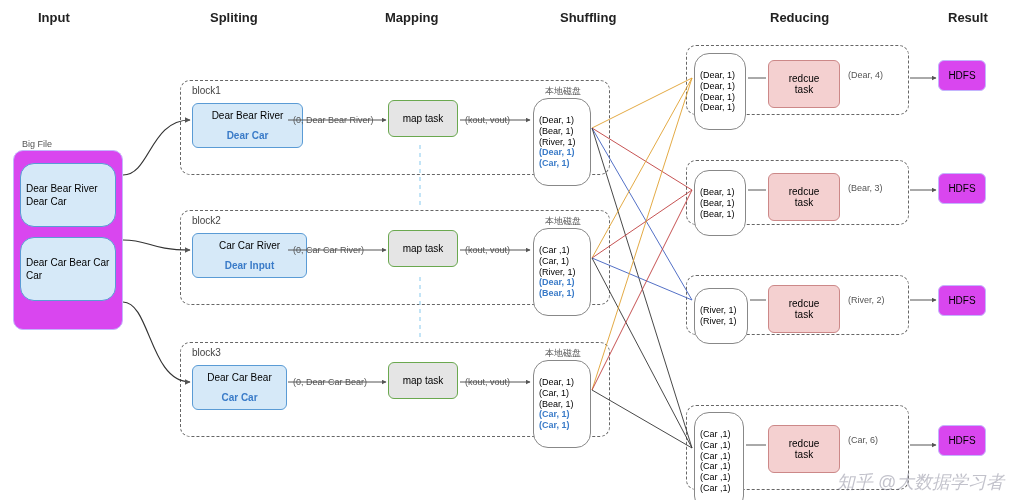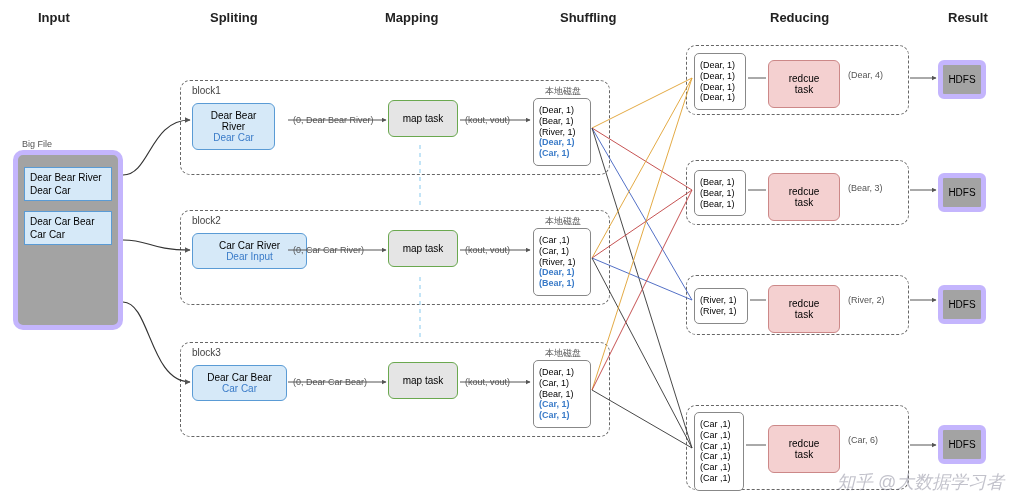--- a/index.html
+++ b/index.html
@@ -14,55 +14,55 @@
     overflow: hidden;
   }
   .stage-title {
     position: absolute;
     font-weight: bold;
     font-size: 13px;
     color: #222;
   }
   .box {
     position: absolute;
-    border: 5px solid #c4b5fd;
-    border-radius: 6px;
-    background: #a3a3a3;
+    border: 1px solid #c4b5fd;
+    border-radius: 6px;
+    background: #d946ef;
     padding: 4px 6px;
     line-height: 1.3;
   }
   .dashed {
     border: 1.5px dashed #666;
     border-radius: 10px;
     position: absolute;
     background: transparent;
   }
   .dashed-label {
     position: absolute;
     font-size: 10px;
     color: #444;
   }
   .blue-box {
     background: #d6e9f8;
     border: 1px solid #5a9bd5;
-    border-radius: 0;
-    padding: 3px 5px;
+    border-radius: 14px;
+    padding: 18px 5px;
     margin: 3px 0;
     font-size: 10px;
   }
   .split-box {
     background: #d6e9f8;
     border: 1px solid #5a9bd5;
     border-radius: 6px;
     padding: 6px 8px;
     position: absolute;
     text-align: center;
     font-size: 10px;
   }
-  .split-box .blue-text { color: #3a7bc8; font-weight: normal; }
+  .split-box .blue-text { color: #3a7bc8; font-weight: bold; margin-top: 9px; }
   .map-box {
     background: #e5e5e5;
     border: 1px solid #6aa84f;
     border-radius: 6px;
     padding: 12px 10px;
     position: absolute;
     font-size: 10px;
     text-align: center;
   }
   .reduce-box {
@@ -70,23 +70,23 @@
     border: 1px solid #cc8888;
     border-radius: 6px;
     padding: 12px 10px;
     position: absolute;
     font-size: 10px;
     text-align: center;
   }
   .databox {
     background: #fff;
     border: 1px solid #888;
-    border-radius: 5px;
-    position: absolute;
-    padding: 6px 5px;
+    border-radius: 15px;
+    position: absolute;
+    padding: 16px 5px;
     font-size: 9px;
     line-height: 1.2;
   }
   .databox .blue { color: #3a7bc8; font-weight: bold; }
   .small-label {
     position: absolute;
     font-size: 9px;
     color: #555;
   }
   svg.lines {
@@ -118,21 +118,21 @@
 <div class="small-label" style="left:22px;top:139px">Big File</div>
 <div class="box" style="left:13px;top:150px;width:110px;height:180px;border-radius:10px">
   <div class="blue-box" style="margin-top:8px">Dear Bear River
 Dear Car</div>
   <div class="blue-box" style="margin-top:10px">Dear Car Bear
 Car Car</div>
 </div>
 
 <div class="dashed" style="left:180px;top:80px;width:430px;height:95px"></div>
 <div class="dashed-label" style="left:192px;top:85px">block1</div>
-<div class="split-box" style="left:192px;top:103px;width:83px">
+<div class="split-box" style="left:192px;top:103px;width:111px">
   <div>Dear Bear River</div>
   <div class="blue-text">Dear Car</div>
 </div>
 <div class="small-label" style="left:293px;top:115px">(0, Dear Bear River)</div>
 <div class="map-box" style="left:388px;top:100px;width:70px">map task</div>
 <div class="small-label" style="left:465px;top:115px">(kout, vout)</div>
 <div class="small-label" style="left:545px;top:85px">本地磁盘</div>
 <div class="databox" style="left:533px;top:98px;width:58px">
   <div>(Dear, 1)</div>
   <div>(Bear, 1)</div>

